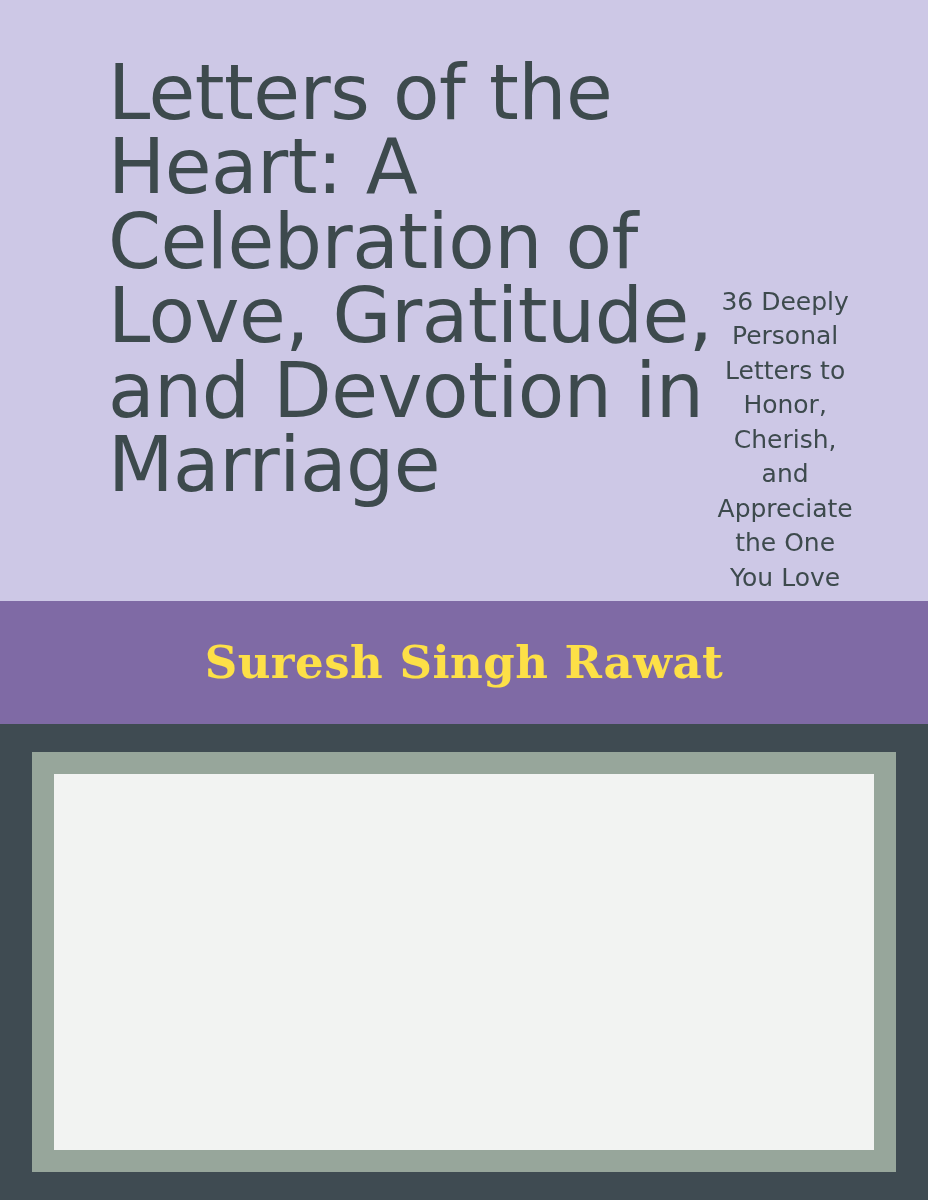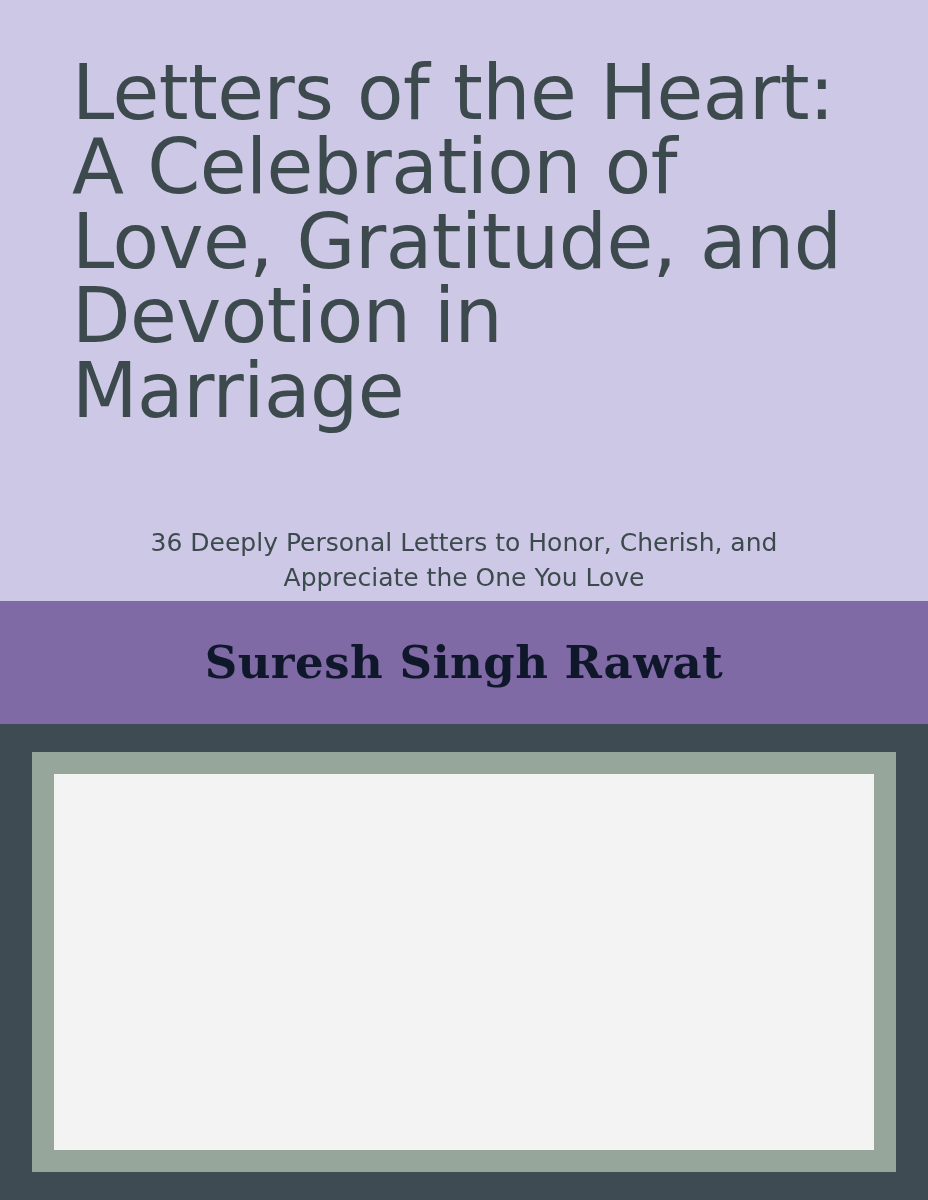--- a/index.html
+++ b/index.html
@@ -14,25 +14,25 @@
     position: relative;
     width: 928px;
     height: 1200px;
     overflow: hidden;
     background: #cfc9e6;
     display: flex;
     flex-direction: column;
   }
   .top-band {
     background: #cdc8e6;
-    padding: 56px 72px 0 72px;
+    padding: 56px 72px 0 108px;
     box-sizing: border-box;
     height: 601px;
     display: flex;
-    flex-direction: column;
+    flex-direction: row;
   }
   .title {
     font-size: 76px;
     line-height: 0.98;
     font-weight: 400;
     color: #3d4a4d;
     letter-spacing: -0.5px;
     margin: 0;
     font-family: "DejaVu Sans", sans-serif;
   }
@@ -53,21 +53,21 @@
     background: #7f6aa5;
     height: 123px;
     display: flex;
     align-items: center;
     justify-content: center;
   }
   .author {
     font-family: "DejaVu Serif", serif;
     font-size: 45px;
     font-weight: 700;
-    color: #0f172a;
+    color: #fde047;
     letter-spacing: 0.5px;
     margin: 0;
   }
   .bottom-band {
     background: #3f4b52;
     flex: 1;
     display: flex;
     align-items: flex-start;
     justify-content: center;
     padding: 28px 32px 0 32px;

